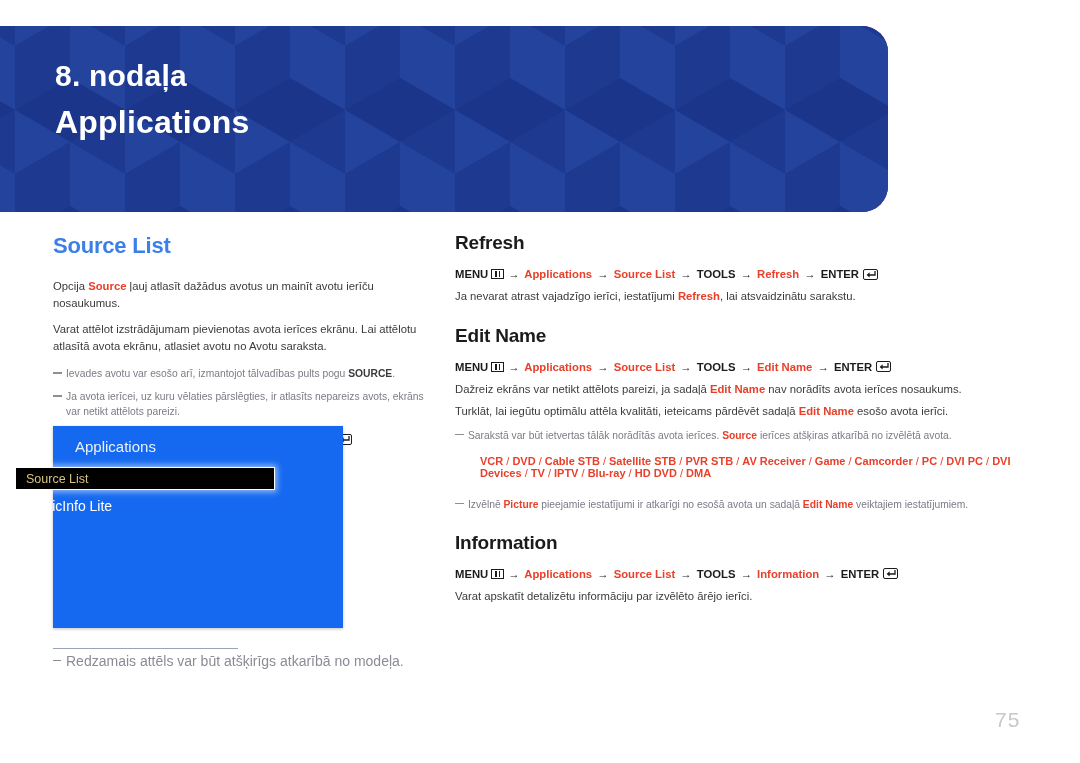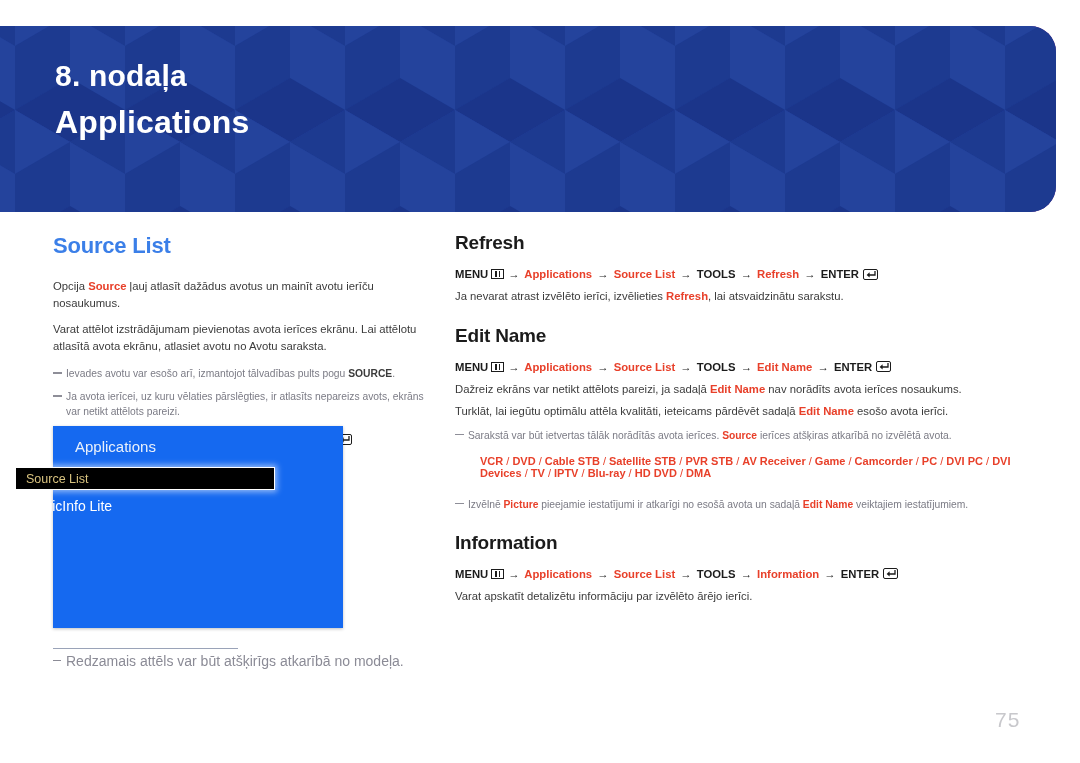--- a/index.html
+++ b/index.html
@@ -14,21 +14,21 @@
     font-family: "Liberation Sans", sans-serif;
     overflow: hidden;
     color: #333333;
   }
 
   
   .banner {
     position: absolute;
     left: 0;
     top: 26px;
-    width: 1056px;
+    width: 888px;
     height: 186px;
     background: #ec4899;
     border-top-right-radius: 26px;
     border-bottom-right-radius: 26px;
     overflow: hidden;
   }
   .banner-pattern {
     position: absolute;
     inset: 0;
   }
@@ -386,21 +386,21 @@
     <span class="arrow">→</span>
     <span class="red">Refresh</span>
     <span class="arrow">→</span>
     <span>ENTER</span><span class="icon-enter"><svg width="13" height="9" viewBox="0 0 13 9">
           <path d="M10 1 V5 H3" stroke="#1b1b1b" stroke-width="1.3" fill="none"></path>
           <polygon points="4.6,2.3 1.6,5 4.6,7.6" fill="#1b1b1b"></polygon>
         </svg></span>
   </div>
   <div class="sp-5"></div>
   <p class="body">
-    <span>Ja nevarat atrast izvēlēto ierīci, izvēlieties </span><span class="hl">Refresh</span><span>, lai atsvaidzinātu sarakstu.</span>
+    <span>Ja nevarat atrast vajadzīgo ierīci, iestatījumi </span><span class="hl">Refresh</span><span>, lai atsvaidzinātu sarakstu.</span>
   </p>
 
   <div class="sp-18"></div>
 
   <h2 class="section-title-dark">Edit Name</h2>
   <div class="sp-10"></div>
   <div class="menupath">
     <span>MENU</span><span class="icon-menu"></span><span class="arrow">→</span>
     <span class="red">Applications</span>
     <span class="arrow">→</span>

